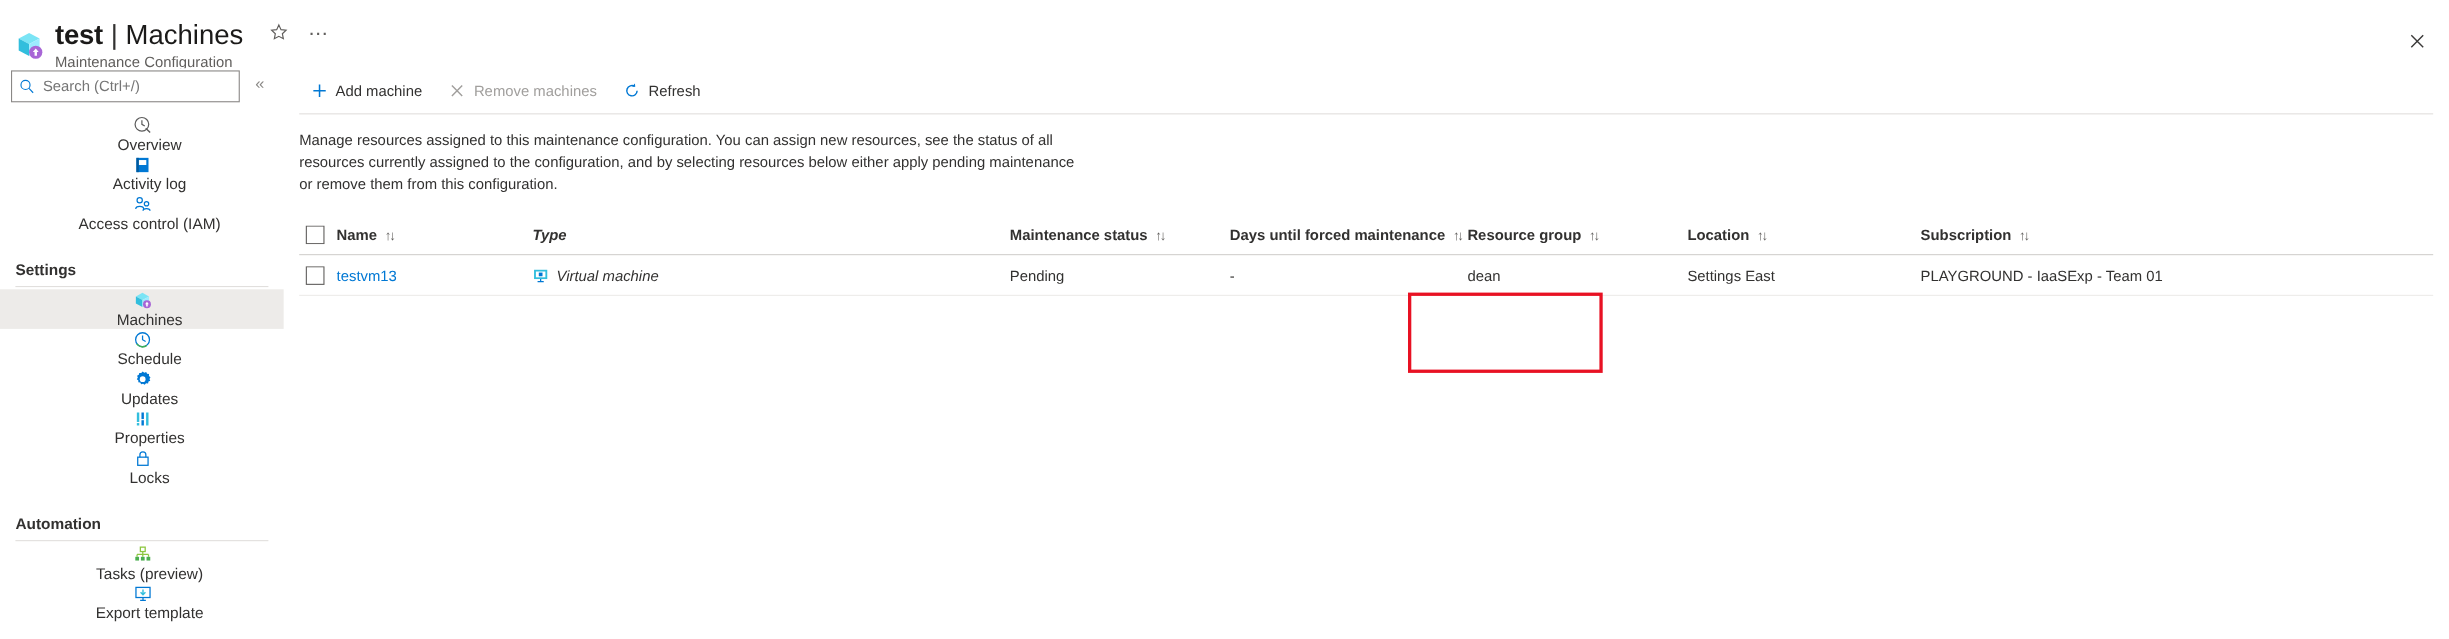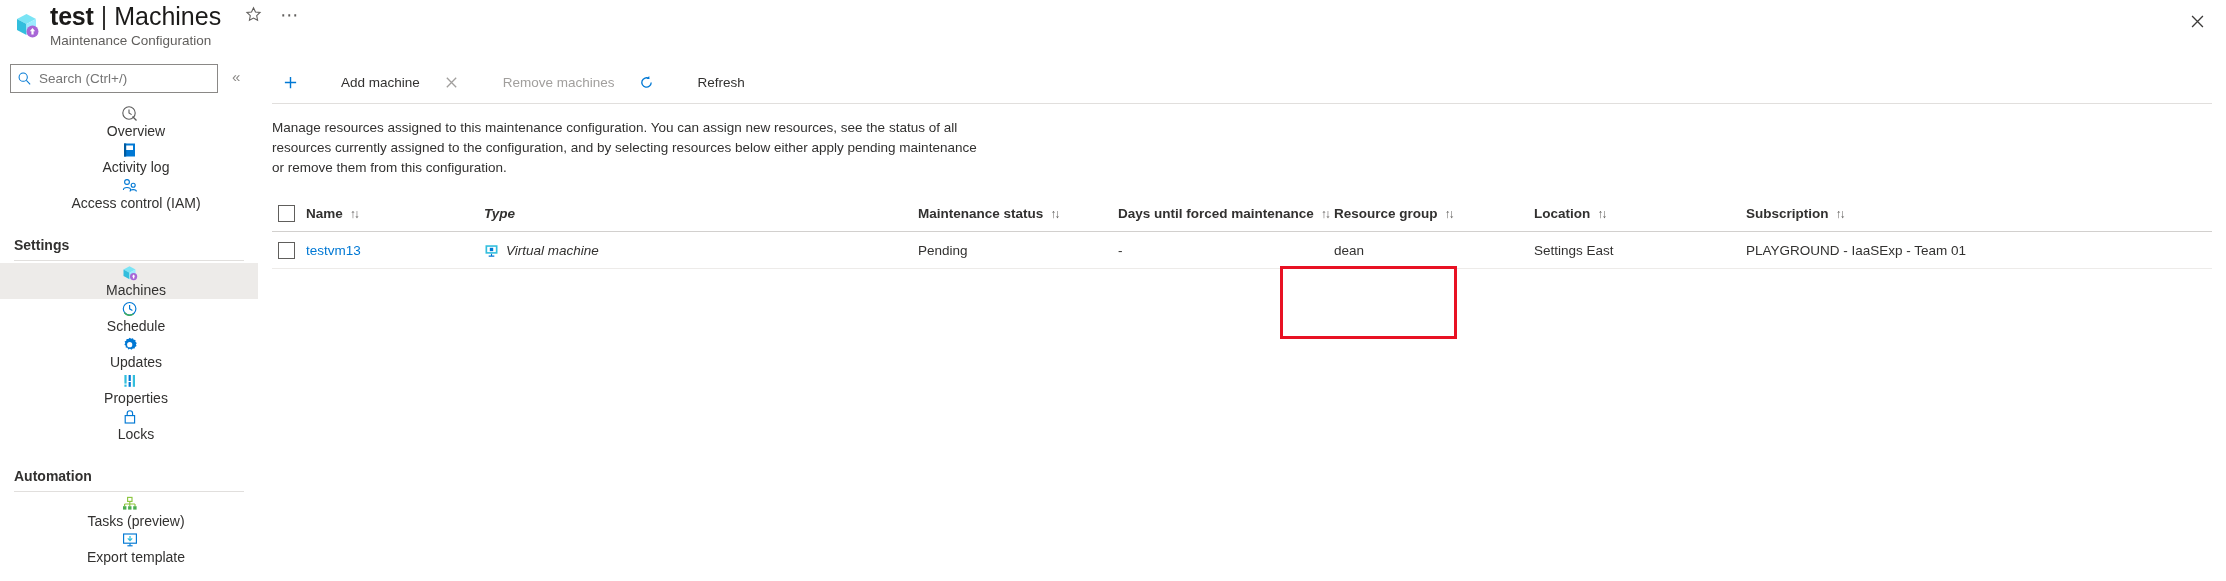--- a/index.html
+++ b/index.html
@@ -8,21 +8,21 @@
     background: #ffffff;
     font-family: "Liberation Sans", sans-serif;
     color: #201f1e;
     overflow: hidden;
   }
   * { box-sizing: border-box; }
 
   
   .blade-header {
     position: absolute;
-    left: 0; top: 0; width: 2226px; height: 62px;
+    left: 0; top: 16px; width: 2226px; height: 62px;
   }
   .res-icon {
     position: absolute; left: 12px; top: 10px;
     width: 30px; height: 30px;
   }
   .title-row {
     position: absolute; left: 50px; top: 2px;
     display: flex; align-items: baseline; gap: 0px;
   }
   .title-main {
@@ -108,21 +108,20 @@
   }
   .cmdbar {
     position: absolute; left: 14px; top: 0px;
     height: 40px; display: flex; align-items: center; gap: 4px;
   }
   .cmd {
     display: flex; align-items: center;
     height: 32px; padding: 0 10px;
     font-size: 13.5px; color: #323130; cursor: pointer;
     white-space: nowrap;
-    gap: 36px;
   }
   .cmd.disabled { color: #a19f9d; cursor: default; }
   .cmd-ico {
     width: 16px; height: 16px; margin-right: 7px;
     display: flex; align-items: center; justify-content: center;
     flex: 0 0 16px;
   }
   .cmd-divider {
     position: absolute; left: 14px; top: 41px;
     width: 1940px; height: 1px; background: #e1dfdd;

